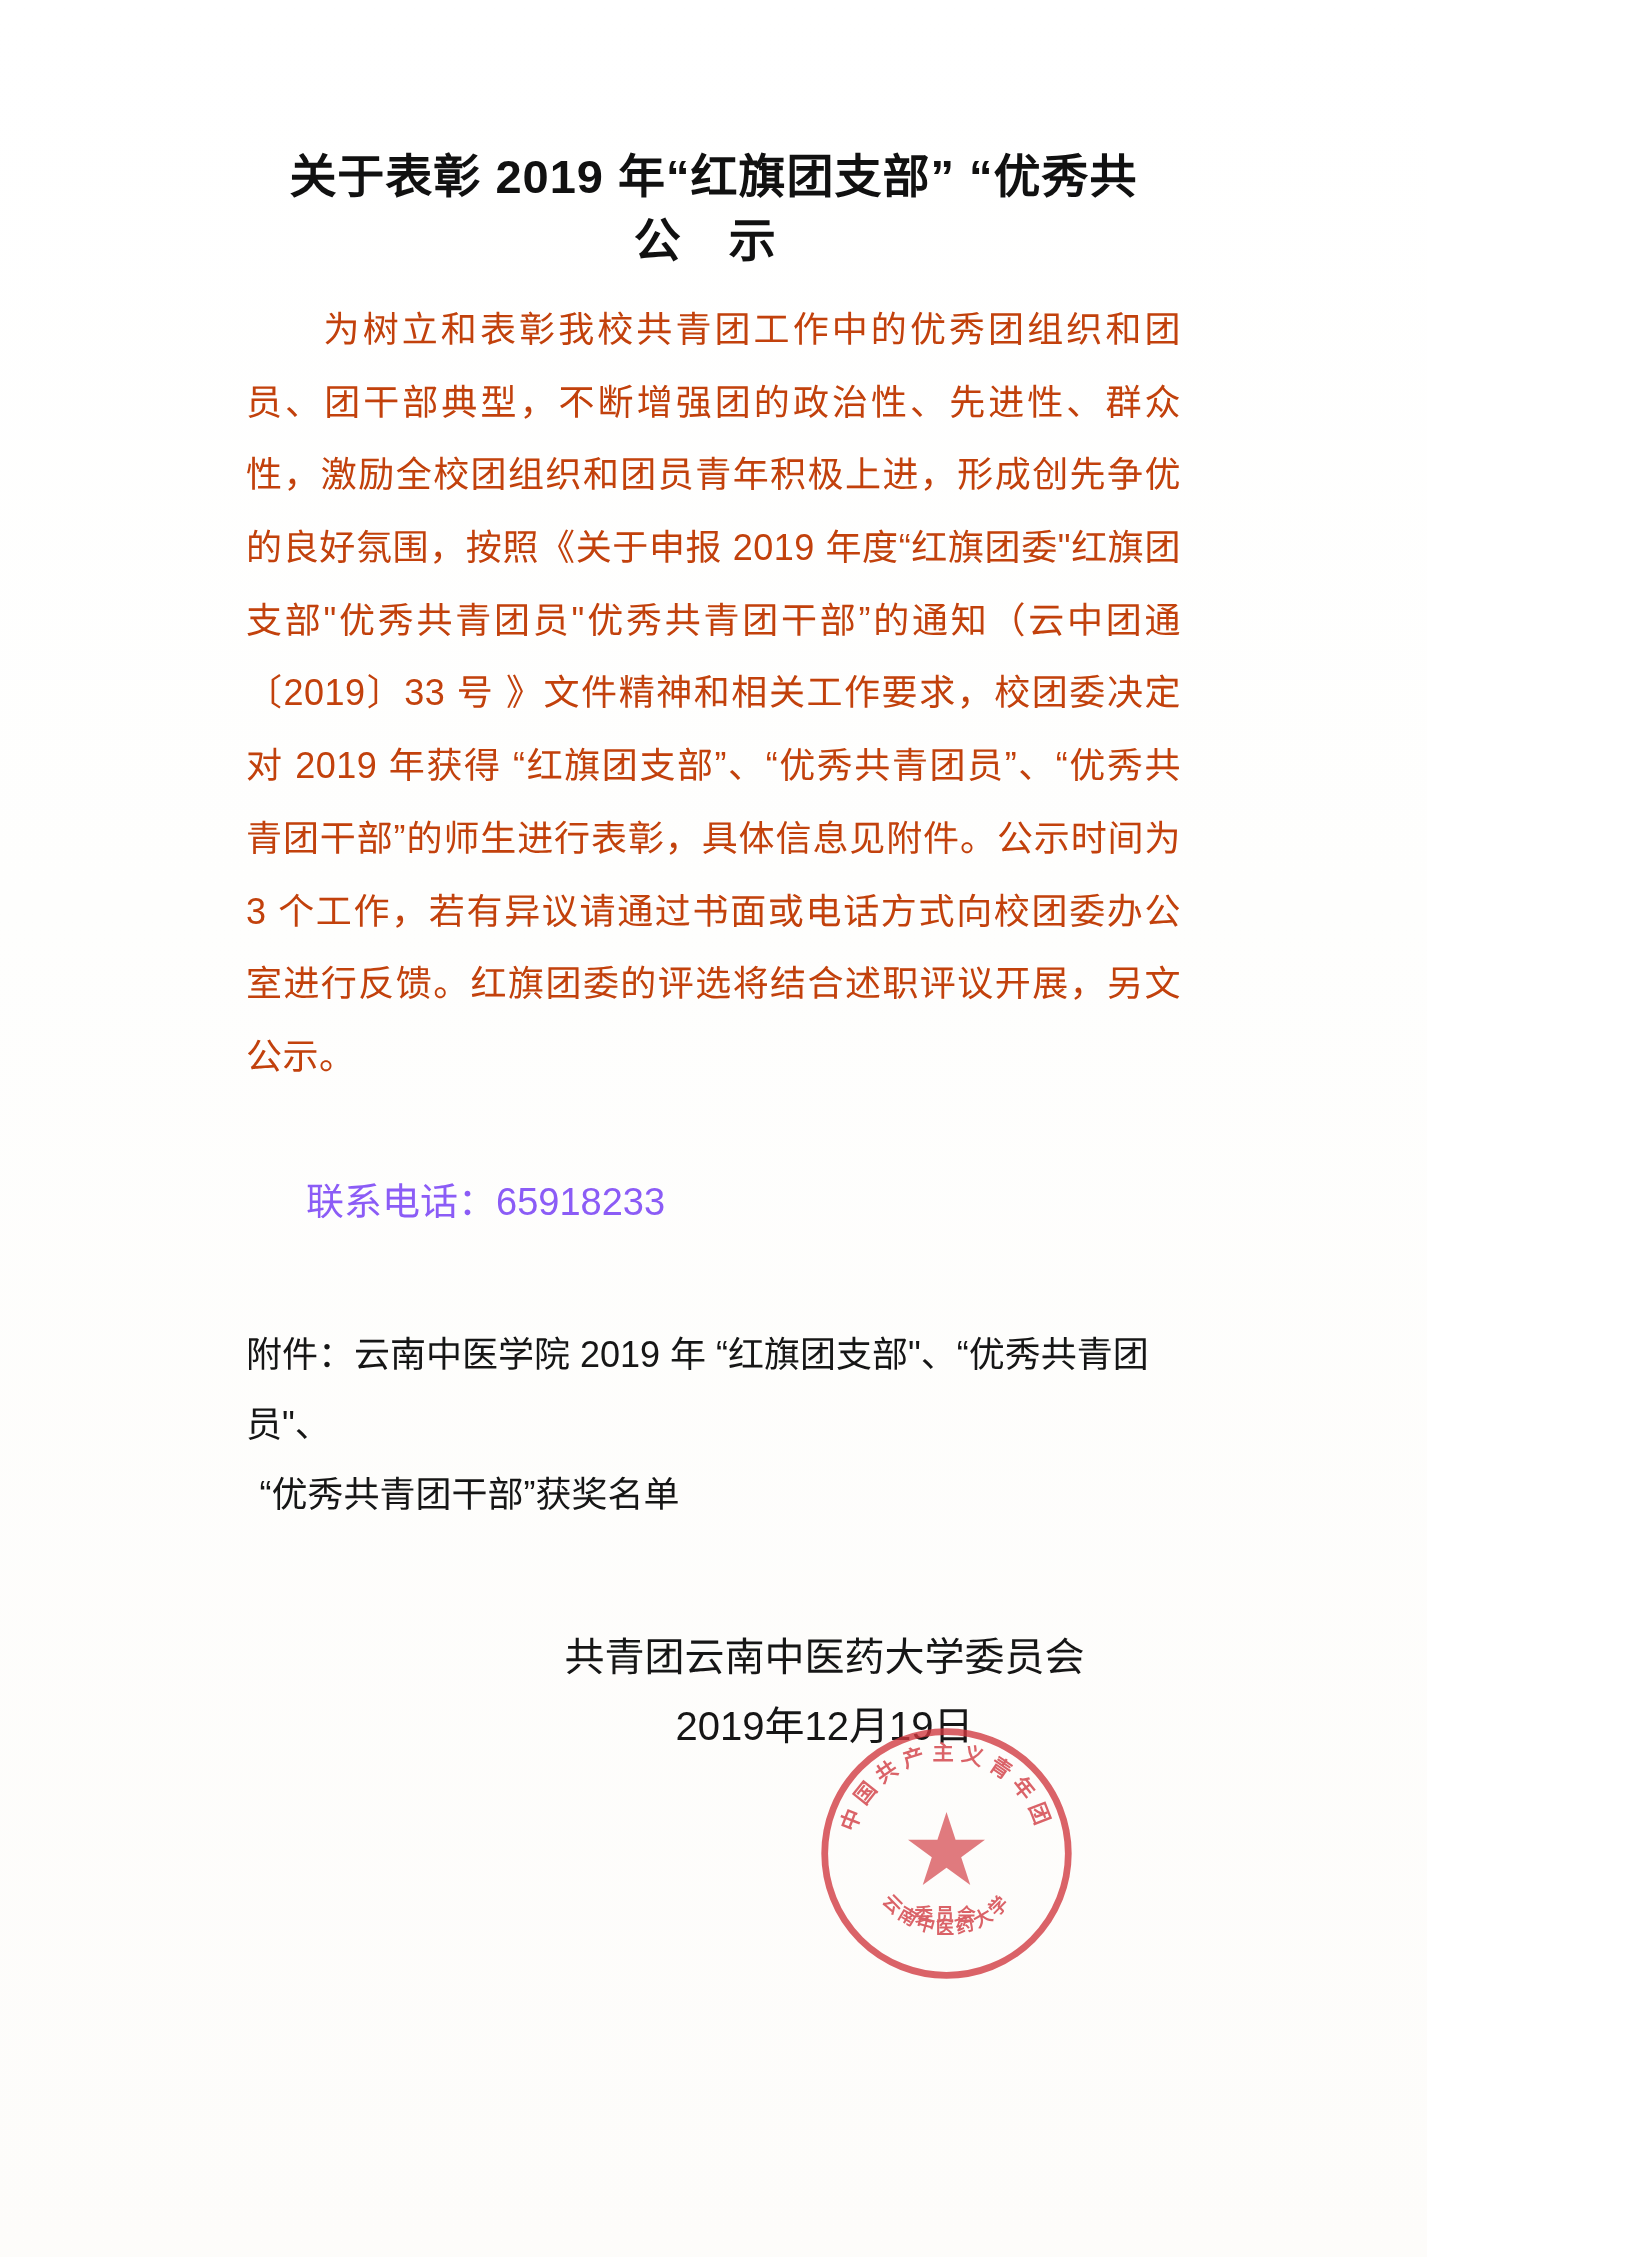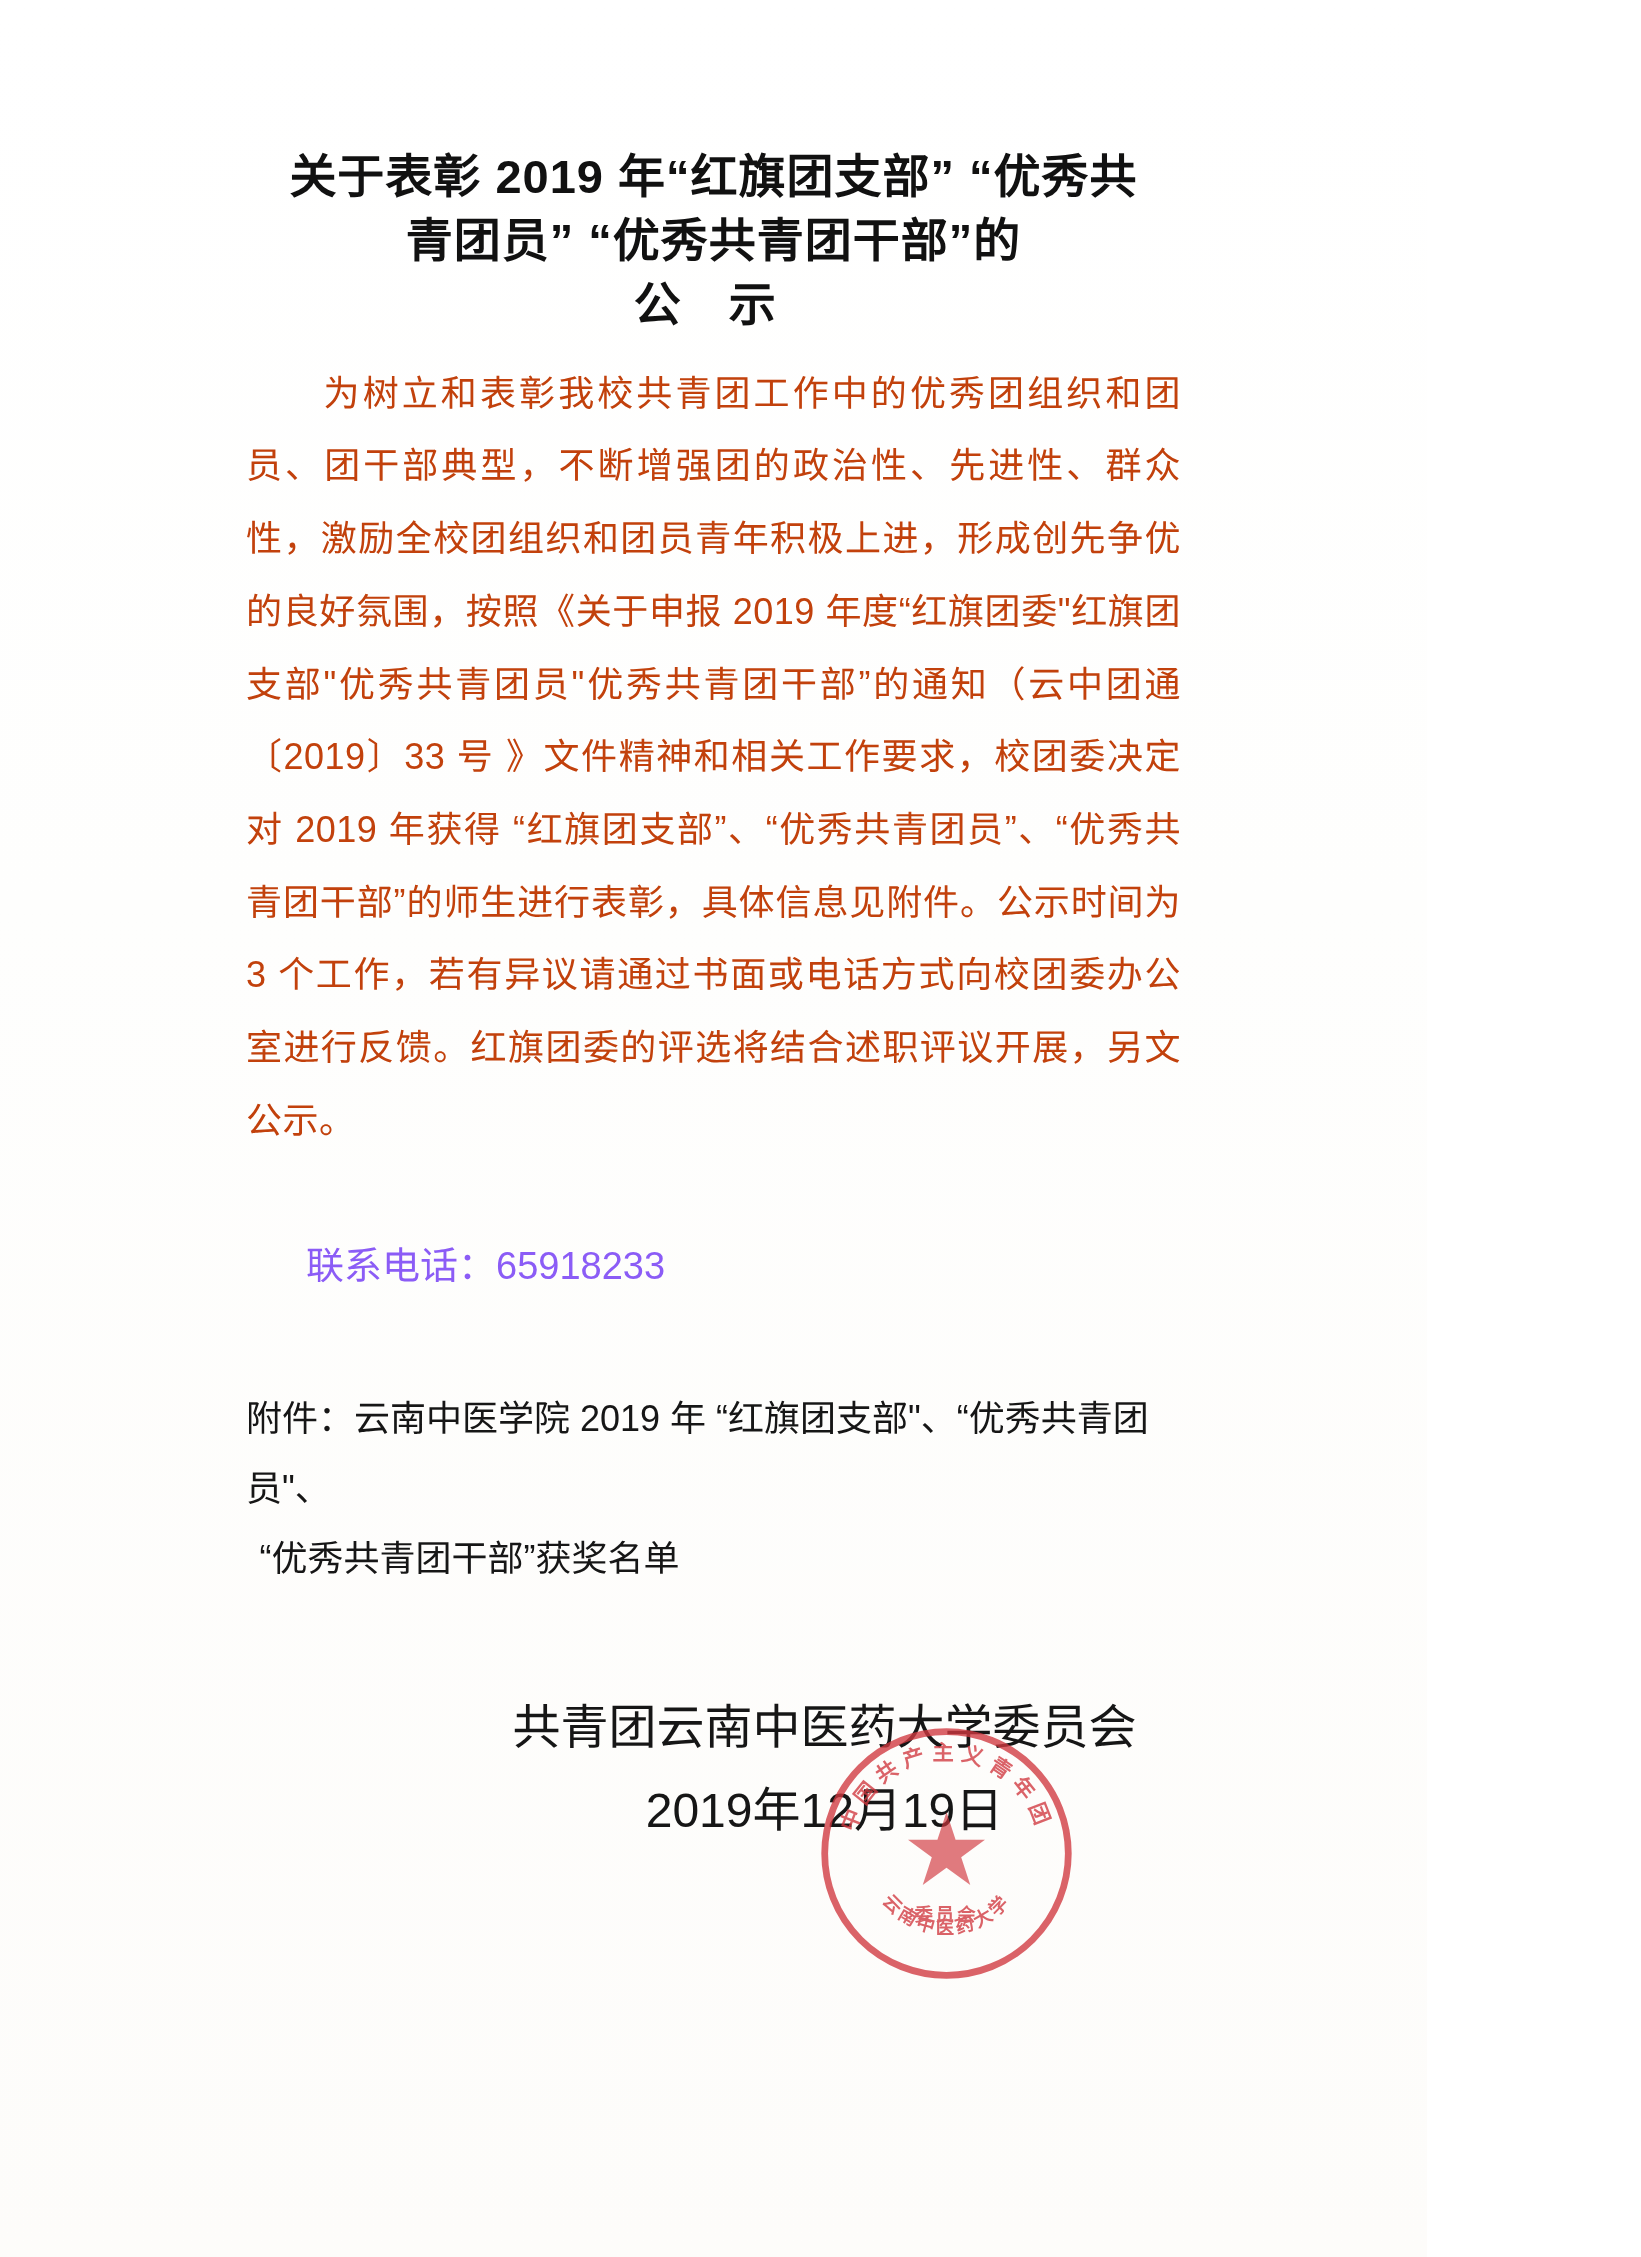--- a/index.html
+++ b/index.html
@@ -84,21 +84,21 @@
   }
   .attachment .att-line {
     display: block;
   }
   .attachment .att-line2 {
     padding-left: 13.5px;
   }
   .signature {
     margin-top: 93px;
     text-align: center;
-    font-size: 48px;
+    font-size: 40px;
     line-height: 1.72;
     color: #161616;
     padding-left: 222px;
     position: relative;
     z-index: 2;
   }
   .signature div {
     white-space: pre;
   }
   
@@ -118,21 +118,20 @@
   }
 </style>
 </head>
 <body>
 
 <div class="page">
   <div class="content">
 
     <h1 class="doc-title">
       <span class="line line1">关于表彰 2019 年“红旗团支部” “优秀共</span>
-      <span class="line line2">青团员” “优秀共青团干部”的</span>
       <span class="line line3">公 示</span>
     </h1>
 
     <p class="body-text"><span class="indent"></span><span>为树立和表彰我校共青团工作中的优秀团组织和团员、团干部典型，不断增强团的政治性、先进性、群众性，激励全校团组织和团员青年积极上进，形成创先争优的良好氛围，按照《关于申报 2019 年度“红旗团委"红旗团支部"优秀共青团员"优秀共青团干部”的通知（云中团通〔2019〕33 号 》文件精神和相关工作要求，校团委决定对 2019 年获得 “红旗团支部”、“优秀共青团员”、“优秀共青团干部”的师生进行表彰，具体信息见附件。公示时间为 3 个工作，若有异议请通过书面或电话方式向校团委办公室进行反馈。红旗团委的评选将结合述职评议开展，另文公示。</span></p>
 
     <div class="contact-block">
       <div class="contact-row"><span>联系电话：</span><span>65918233</span></div>
     </div>
 
     <div class="attachment">

